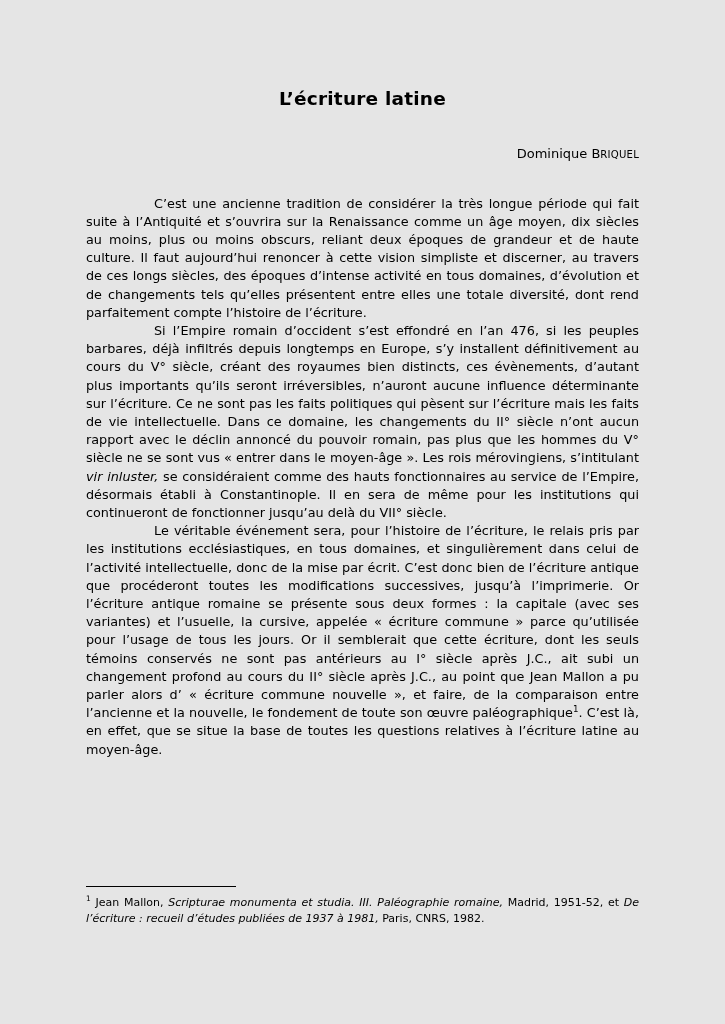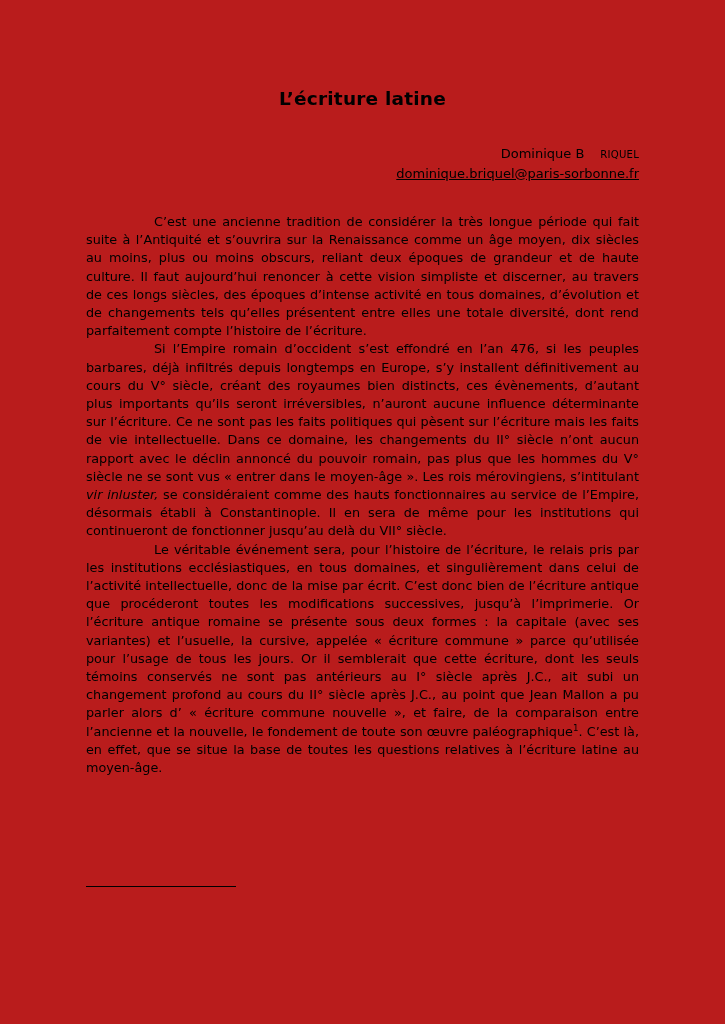--- a/index.html
+++ b/index.html
@@ -6,21 +6,21 @@
   html, body { margin: 0; padding: 0; }
   body {
     width: 725px; height: 1024px;
     background: #ffffff;
     font-family: "DejaVu Sans", "Liberation Sans", sans-serif;
     color: #000000;
   }
   .page {
     position: relative;
     width: 725px; height: 1024px;
-    background: #b91c1c;
+    background: #e5e5e5;
     padding: 82px 86px 0 86px;
     overflow: hidden;
   }
   .title {
     margin: 6px 0 0 0;
     font-size: 18.5px;
     font-weight: bold;
     text-align: center;
     letter-spacing: 0.2px;
   }
@@ -37,21 +37,21 @@
   }
   .body-text {
     margin-top: 30px;
     font-size: 12.8px;
     line-height: 18.2px;
     text-align: justify;
   }
   .para { margin: 0; text-indent: 68px; }
   .seg-italic { font-style: italic; }
   .seg-sup { font-size: 0.68em; vertical-align: super; line-height: 0; }
-  .seg-smallcaps { font-size: 0.78em; letter-spacing: 0.2px; padding-left: 16px; }
+  .seg-smallcaps { font-size: 0.78em; letter-spacing: 0.2px; }
   .footnote-block {
     position: absolute;
     left: 86px; right: 86px; top: 886px;
   }
   .footnote-rule {
     width: 150px; height: 0;
     border-top: 1px solid #000000;
     margin-bottom: 8px;
   }
   .footnote {
@@ -63,28 +63,26 @@
 </style>
 </head>
 <body>
 
 <div class="page">
 
   <h1 class="title">L’écriture latine</h1>
 
   <div class="author-block">
     <div class="author-name"><span>Dominique B</span><span class="seg-smallcaps">RIQUEL</span></div>
-    <div>
-      <a class="author-email" href="#">dominique.briquel@paris-sorbonne.fr</a>
-    </div>
   </div>
 
   <div class="body-text">
     <p class="para"><span>C’est une ancienne tradition de considérer la très longue période qui fait suite à l’Antiquité et s’ouvrira sur la Renaissance comme un âge moyen, dix siècles au moins, plus ou moins obscurs, reliant deux époques de grandeur et de haute culture. Il faut aujourd’hui renoncer à cette vision simpliste et discerner, au travers de ces longs siècles, des époques d’intense activité en tous domaines, d’évolution et de changements tels qu’elles présentent entre elles une totale diversité, dont rend parfaitement compte l’histoire de l’écriture.</span></p>
     <p class="para"><span>Si l’Empire romain d’occident s’est effondré en l’an 476, si les peuples barbares, déjà infiltrés depuis longtemps en Europe, s’y installent définitivement au cours du V° siècle, créant des royaumes bien distincts, ces évènements, d’autant plus importants qu’ils seront irréversibles, n’auront aucune influence déterminante sur l’écriture. Ce ne sont pas les faits politiques qui pèsent sur l’écriture mais les faits de vie intellectuelle. Dans ce domaine, les changements du II° siècle n’ont aucun rapport avec le déclin annoncé du pouvoir romain, pas plus que les hommes du V° siècle ne se sont vus « entrer dans le moyen-âge ». Les rois mérovingiens, s’intitulant </span><span class="seg-italic">vir inluster,</span><span> se considéraient comme des hauts fonctionnaires au service de l’Empire, désormais établi à Constantinople. Il en sera de même pour les institutions qui continueront de fonctionner jusqu’au delà du VII° siècle.</span></p>
     <p class="para"><span>Le véritable événement sera, pour l’histoire de l’écriture, le relais pris par les institutions ecclésiastiques, en tous domaines, et singulièrement dans celui de l’activité intellectuelle, donc de la mise par écrit. C’est donc bien de l’écriture antique que procéderont toutes les modifications successives, jusqu’à l’imprimerie. Or l’écriture antique romaine se présente sous deux formes : la capitale (avec ses variantes) et l’usuelle, la cursive, appelée « écriture commune » parce qu’utilisée pour l’usage de tous les jours. Or il semblerait que cette écriture, dont les seuls témoins conservés ne sont pas antérieurs au I° siècle après J.C., ait subi un changement profond au cours du II° siècle après J.C., au point que Jean Mallon a pu parler alors d’ « écriture commune nouvelle », et faire, de la comparaison entre l’ancienne et la nouvelle, le fondement de toute son œuvre paléographique</span><span class="seg-sup">1</span><span>. C’est là, en effet, que se situe la base de toutes les questions relatives à l’écriture latine au moyen-âge.</span></p>
   </div>
 
   <div class="footnote-block">
     <div class="footnote-rule"></div>
+    <p class="footnote"><span class="seg-sup">1</span><span> Jean Mallon, </span><span class="seg-italic">Scripturae monumenta et studia. III. Paléographie romaine,</span><span> Madrid, 1951-52, et </span><span class="seg-italic">De l’écriture : recueil d’études publiées de 1937 à 1981,</span><span> Paris, CNRS, 1982.</span></p>
   </div>
 
 </div>
 
 </body></html>

